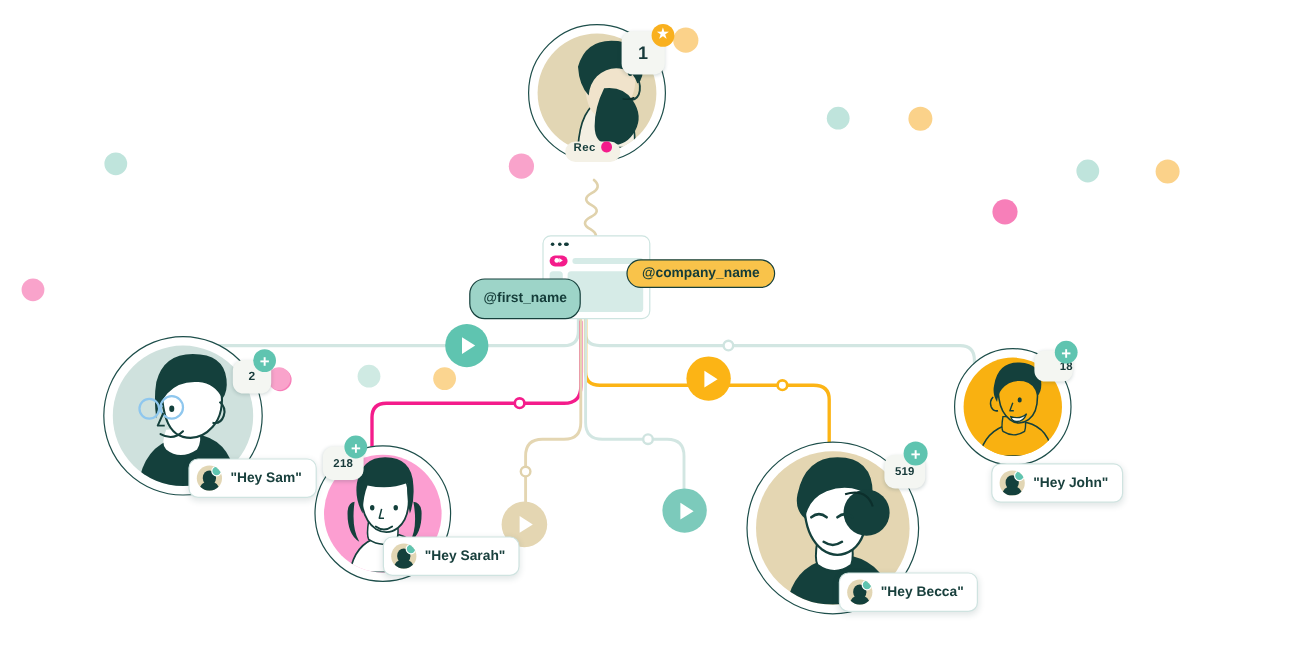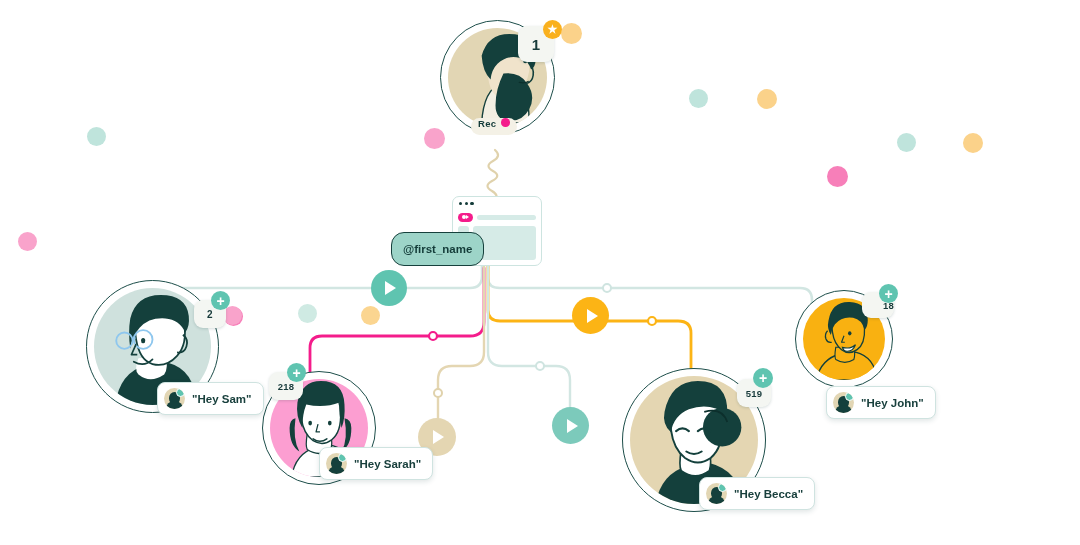--- a/index.html
+++ b/index.html
@@ -145,20 +145,21 @@
         <span class="t"></span>
           <span class="c"></span>
       </div>
       <div class="lnA"></div>
       <div class="sq"></div>
       <div class="big"></div>
     </div>
   </div>
 
   <div class="token" id="tok-first">@first_name</div>
+  <div class="token" id="tok-company">@company_name</div>
 
   <div class="avatar" style="left:86px;top:280px;width:133px;height:133px;">
     <div class="ring" style="background:#cfe1dd;">
       <svg viewBox="0 0 100 100">
         <path d="M18 100 q4 -28 26 -34 l20 -2 q22 6 24 36 z" fill="#14403c"></path>
         <path d="M38 60 q-4 10 0 14 q10 8 22 0 q4 -6 1 -16z" fill="#fff"></path>
         <path d="M36 44 q-5 -26 16 -30 q22 -4 25 16 q3 18 -6 28 q-9 10 -21 7 q-11 -3 -14 -21z" fill="#fff" stroke="#14403c" stroke-width="1.5"></path>
         <path d="M31 26 q5 -20 26 -20 q22 0 24 18 q1 9 -3 14 q-5 -11 -17 -12 q-14 -1 -22 8 q-7 8 -8 18 q-2 -14 0 -26z" fill="#14403c"></path>
         <circle cx="42" cy="44" r="8" fill="none" stroke="#8fc7ee" stroke-width="1.6"></circle>
         <circle cx="26" cy="45" r="7" fill="none" stroke="#8fc7ee" stroke-width="1.6"></circle>

